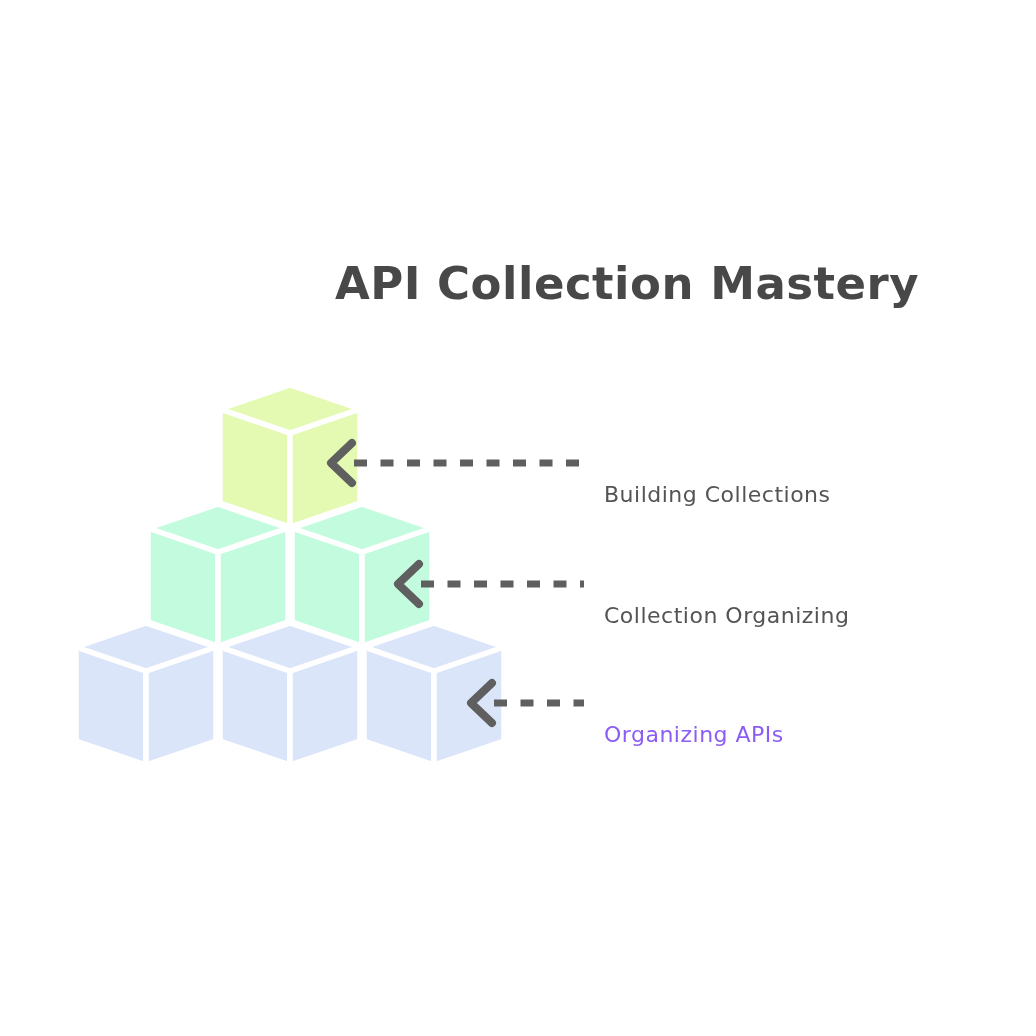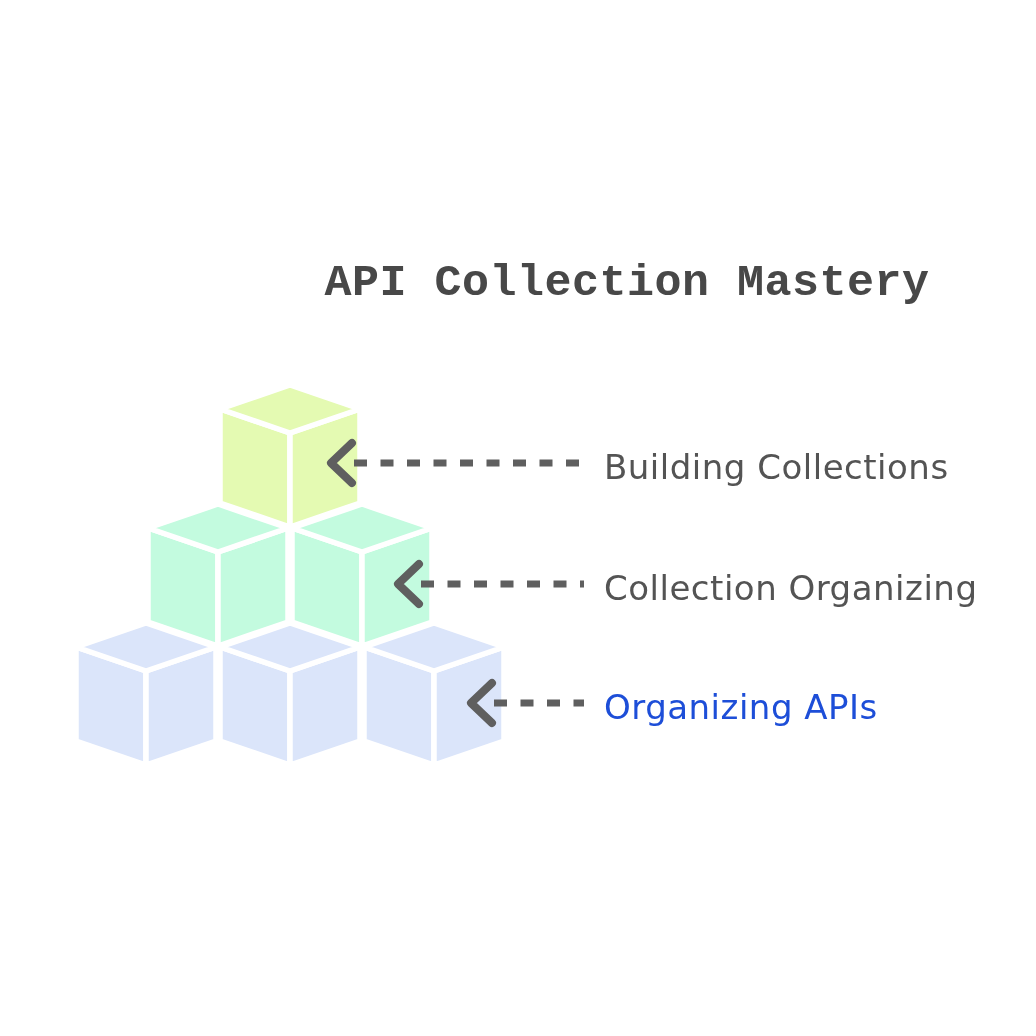--- a/index.html
+++ b/index.html
@@ -25,35 +25,36 @@
   .scene {
     position: absolute;
     top: 0;
     left: 0;
   }
   .level-label {
     position: absolute;
     left: 604px;
     height: 48px;
     line-height: 48px;
-    font-size: 34px;
+    font-size: 22px;
     font-weight: 400;
     white-space: nowrap;
     letter-spacing: 0.5px;
+    margin-top: 28px;
   }
   .label-0 { top: 443px; }
   .label-1 { top: 564px; }
   .label-2 { top: 683px; }
 </style>
 </head>
 <body style="background: rgb(255, 255, 255);">
 
 <div class="page">
 
-  <h1 class="title" style="color: rgb(72, 72, 72); font-family: Liberation Mono, monospace;">API Collection Mastery</h1>
+  <h1 class="title" style="color: rgb(72, 72, 72);">API Collection Mastery</h1>
 
   <svg id="scene" class="scene" width="1036" height="1036" viewBox="0 0 1036 1036">
       <g>
         <polygon points="76,647 146,671 146,765 76,741" fill="#dbe5fa" stroke="#ffffff" stroke-width="5.5" stroke-linejoin="round"></polygon>
         <polygon points="216,647 146,671 146,765 216,741" fill="#dbe5fa" stroke="#ffffff" stroke-width="5.5" stroke-linejoin="round"></polygon>
         <polygon points="146,623 216,647 146,671 76,647" fill="#dbe5fa" stroke="#ffffff" stroke-width="5.5" stroke-linejoin="round"></polygon>
         <polygon points="220,647 290,671 290,765 220,741" fill="#dbe5fa" stroke="#ffffff" stroke-width="5.5" stroke-linejoin="round"></polygon>
         <polygon points="360,647 290,671 290,765 360,741" fill="#dbe5fa" stroke="#ffffff" stroke-width="5.5" stroke-linejoin="round"></polygon>
         <polygon points="290,623 360,647 290,671 220,647" fill="#dbe5fa" stroke="#ffffff" stroke-width="5.5" stroke-linejoin="round"></polygon>
         <polygon points="364,647 434,671 434,765 364,741" fill="#dbe5fa" stroke="#ffffff" stroke-width="5.5" stroke-linejoin="round"></polygon>
@@ -84,15 +85,15 @@
       <g>
         <line x1="494" y1="703" x2="584" y2="703" stroke="#5f5f5f" stroke-width="7" stroke-dasharray="13 13.5"></line>
         <polyline points="492,683 471,703 492,723" fill="none" stroke="#5f5f5f" stroke-width="8" stroke-linecap="round" stroke-linejoin="round"></polyline>
       </g>
     </svg>
 
   <div class="level-label label-0" style="color: rgb(84, 84, 84);">Building Collections</div>
 
   <div class="level-label label-1" style="color: rgb(84, 84, 84);">Collection Organizing</div>
 
-  <div class="level-label label-2" style="color: #1d4ed8;">Organizing APIs</div>
+  <div class="level-label label-2" style="color: #8b5cf6;">Organizing APIs</div>
 
 </div>
 
 </body></html>

